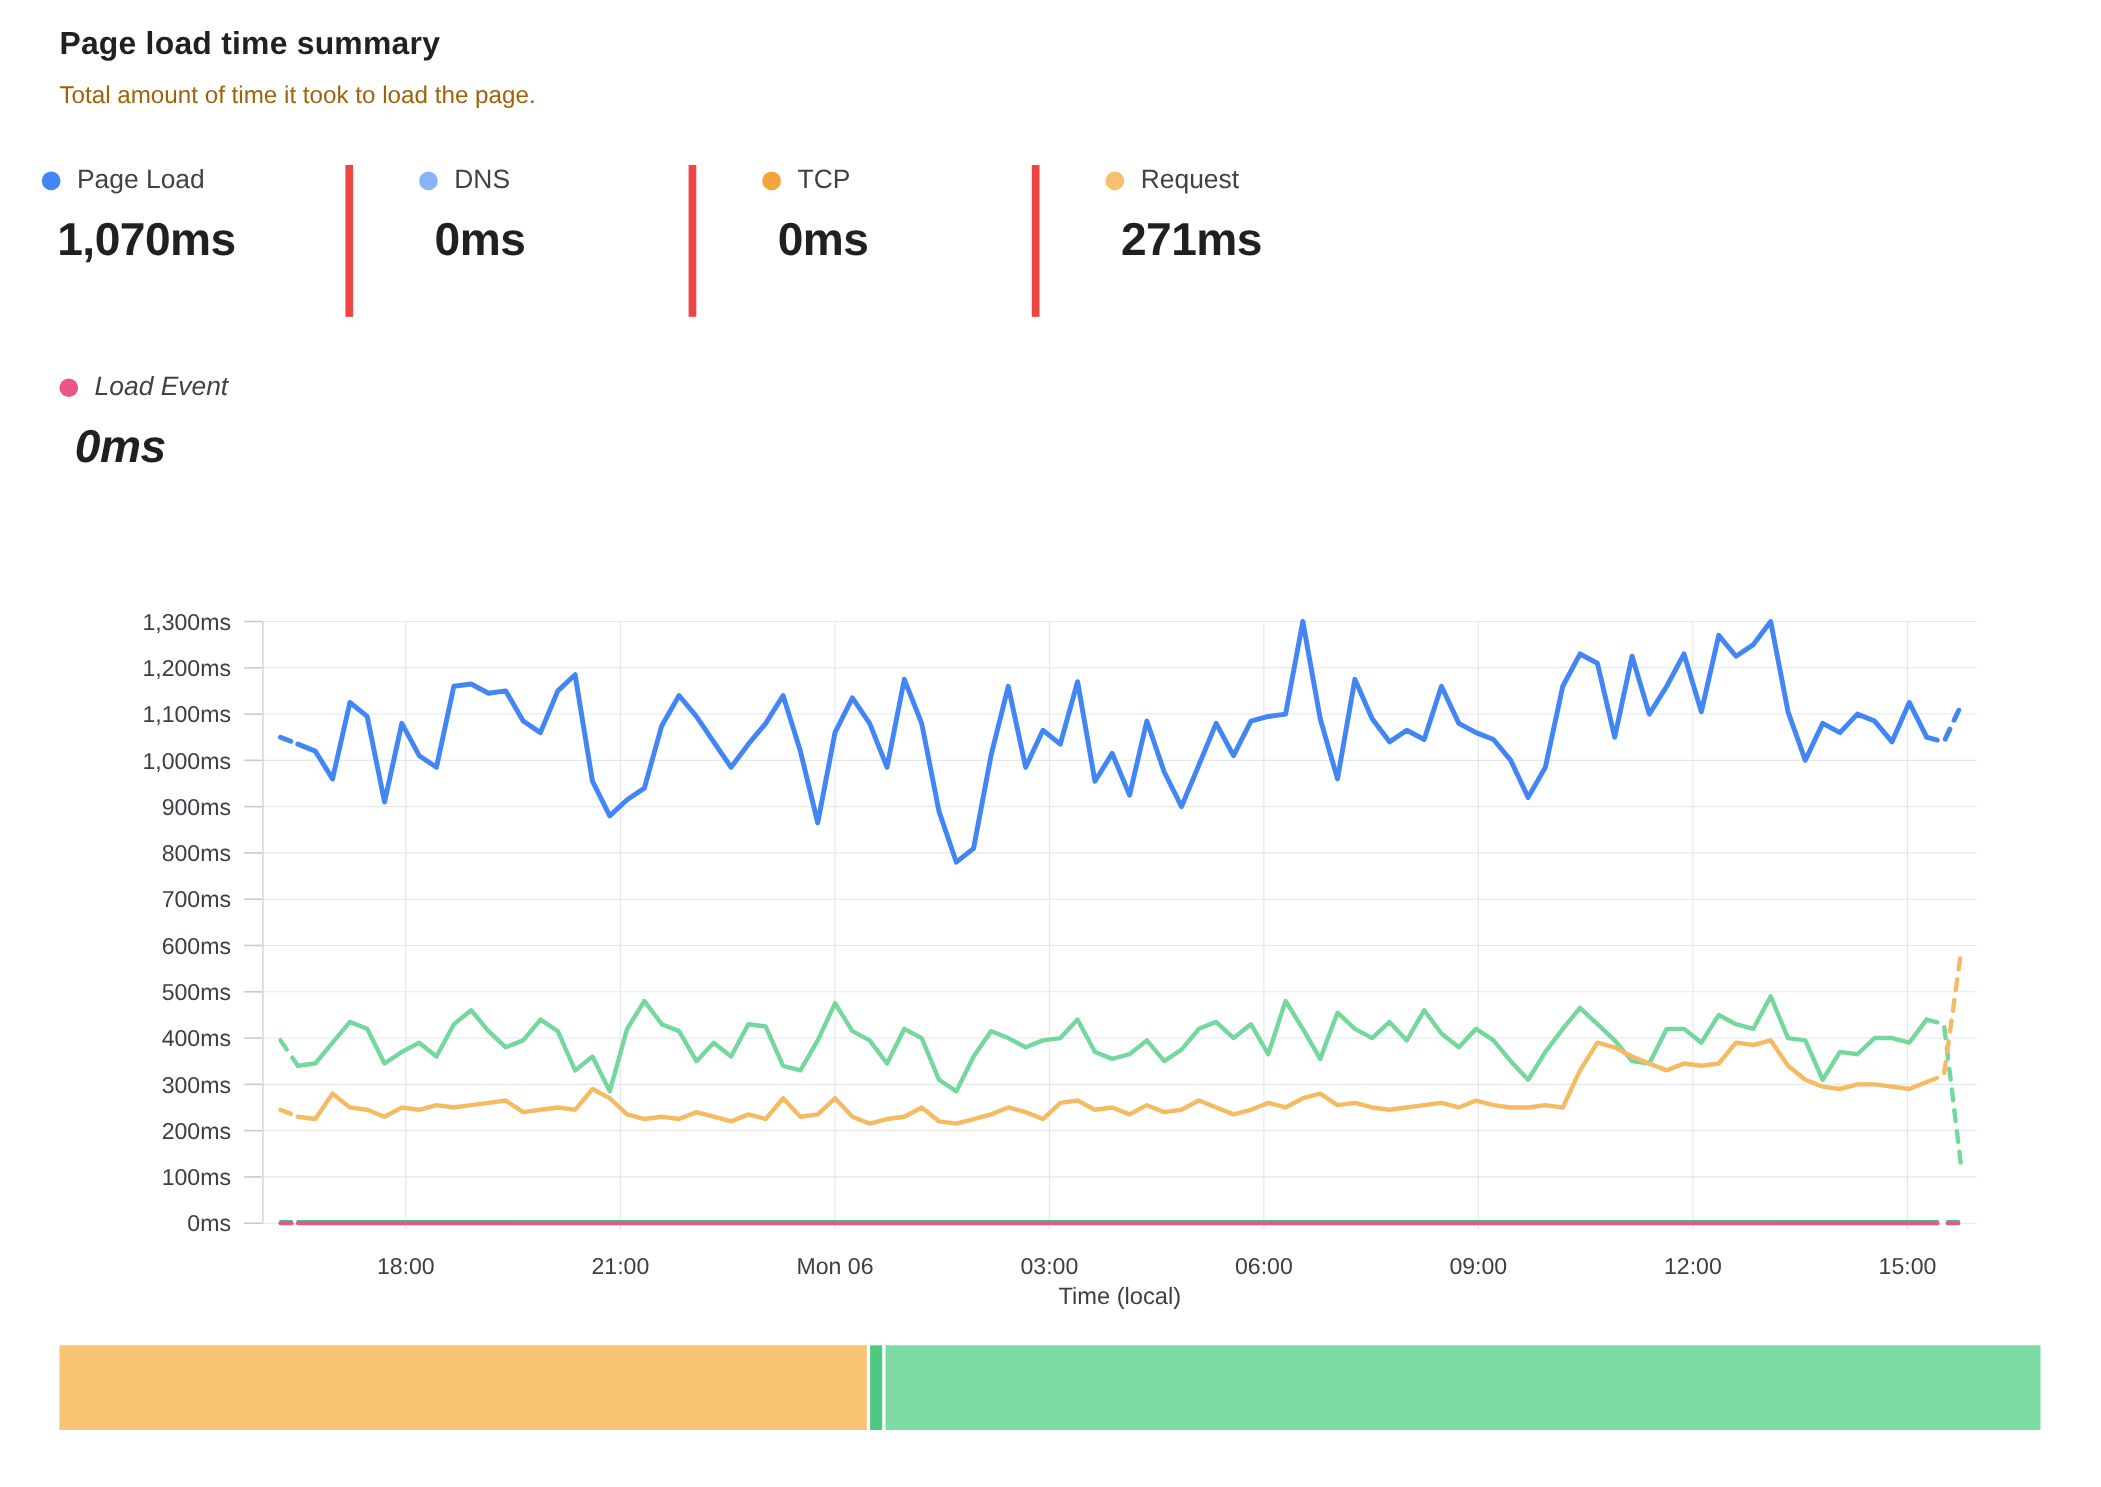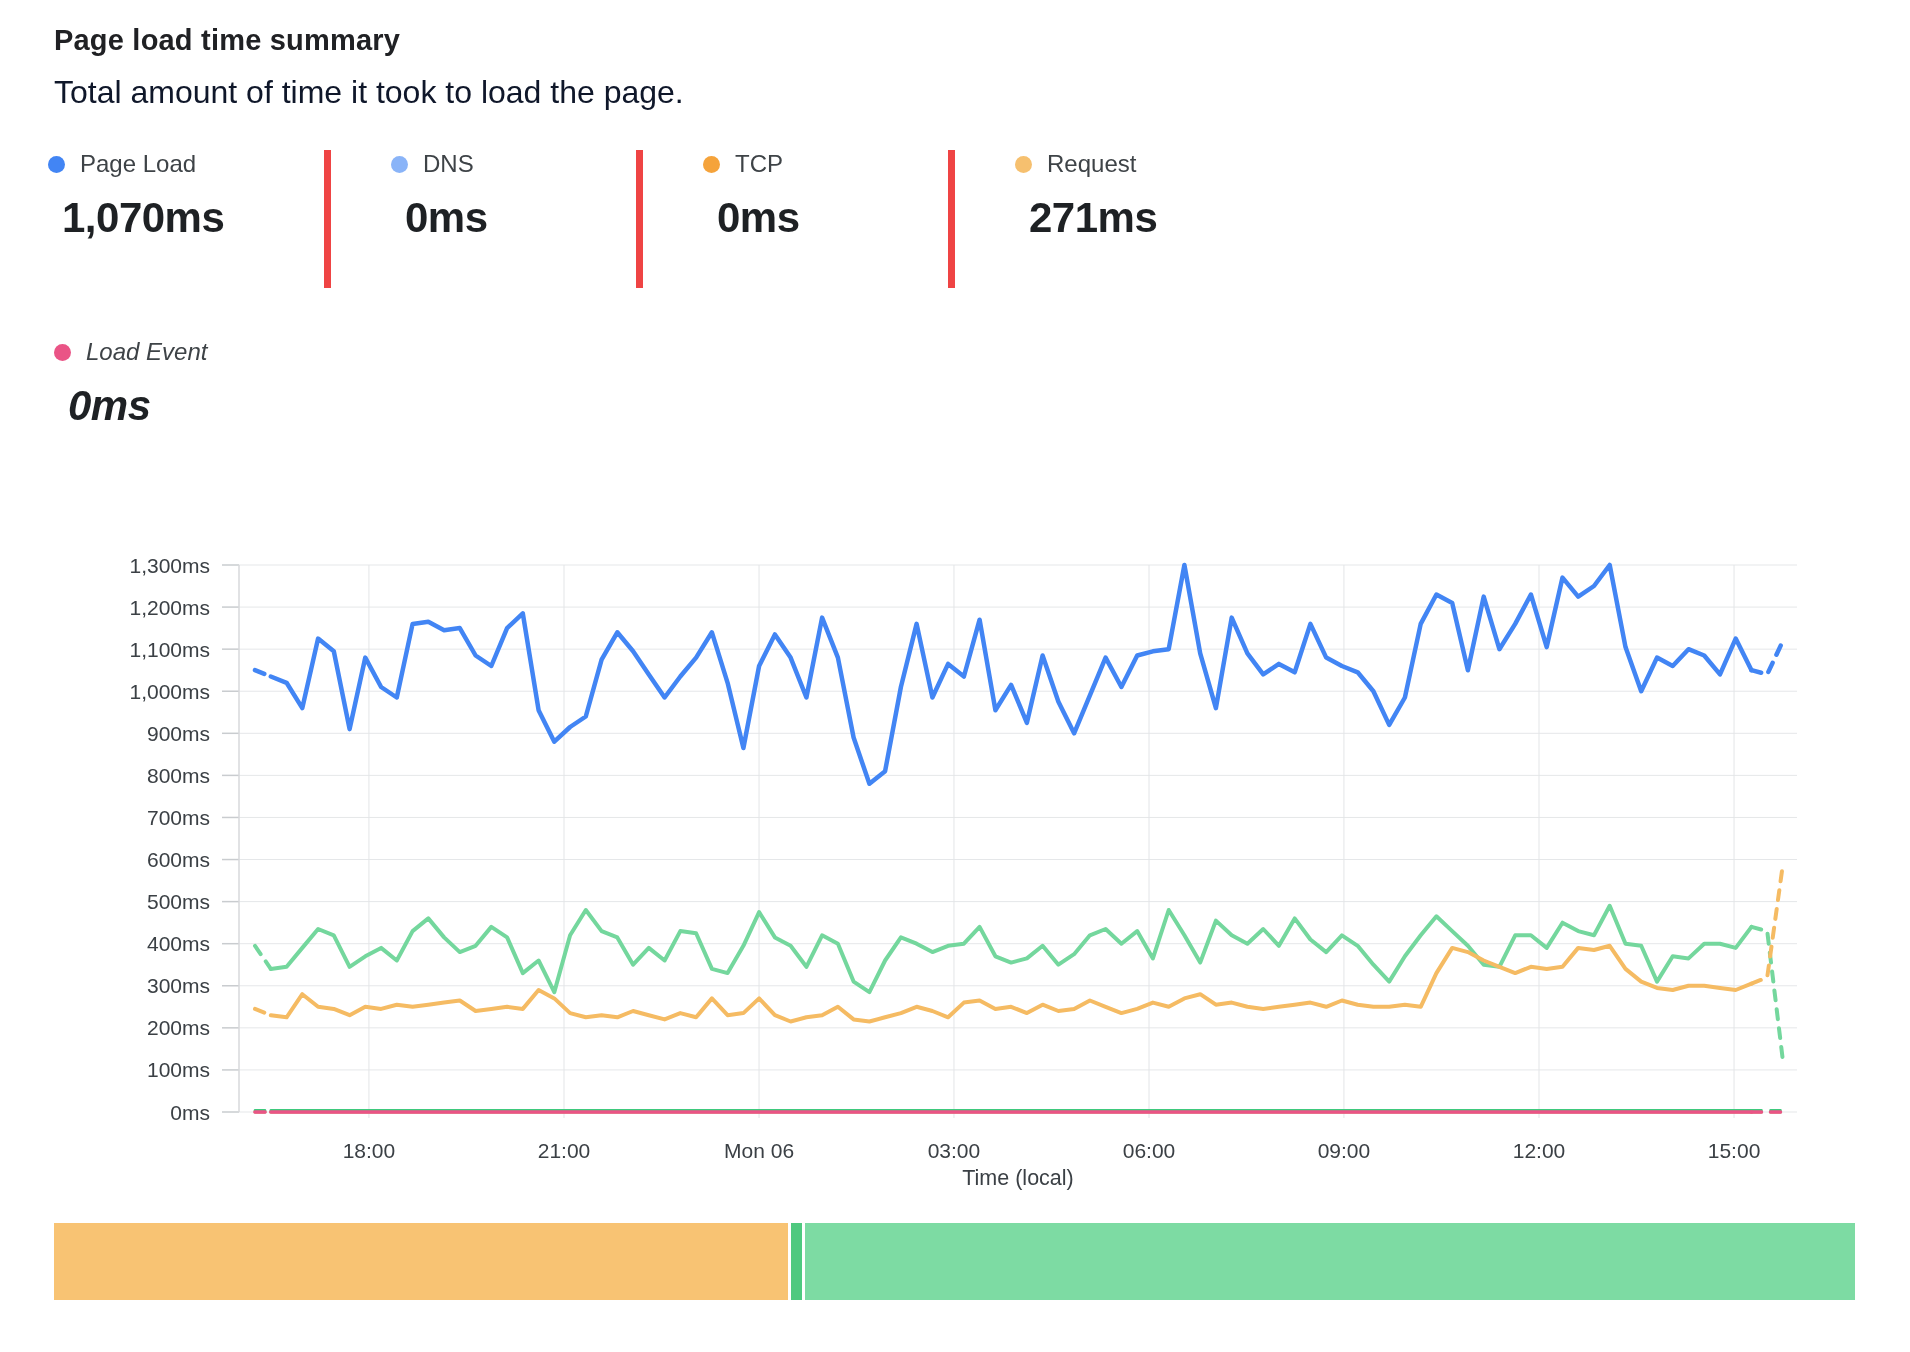--- a/index.html
+++ b/index.html
@@ -1,23 +1,23 @@
 <!DOCTYPE html>
 <html><head>
 <meta charset="utf-8">
 <style>
   html,body{margin:0;padding:0;}
   body{
     width:1910px;height:1352px;position:relative;overflow:hidden;
     background:#ffffff;font-family:"Liberation Sans",sans-serif;
   }
   .page-title{position:absolute;left:54px;top:24px;font-size:29px;font-weight:700;color:#202124;letter-spacing:.2px;text-align:right;}
-  .page-subtitle{position:absolute;left:54px;top:74px;font-size:32px;color:#0f172a;}
+  .page-subtitle{position:absolute;left:54px;top:74px;font-size:22px;color:#a16207;}
 
-  .stats-row{position:absolute;left:38px;top:150px;display:flex;align-items:flex-start;}
+  .stats-row{position:absolute;left:28px;top:150px;display:flex;align-items:flex-start;}
   .stat{box-sizing:border-box;height:138px;padding-left:60px;width:312px;border-left:7px solid #ef4444;}
   .stat.first{width:286px;padding-left:10px;border-left:none;}
   .stat-head{display:flex;align-items:center;gap:15px;height:28px;}
   .legend-dot{width:17px;height:17px;border-radius:50%;flex:0 0 auto;}
   .stat-label{font-size:24px;color:#3e4347;}
   .stat-value{margin-top:16px;font-size:42px;font-weight:700;color:#1e2124;letter-spacing:-.5px;margin-left:14px;}
 
   .load-event-block{position:absolute;left:54px;top:338px;font-style:italic;}
 
   .chart-wrap{position:absolute;left:0;top:540px;width:1910px;height:660px;}

